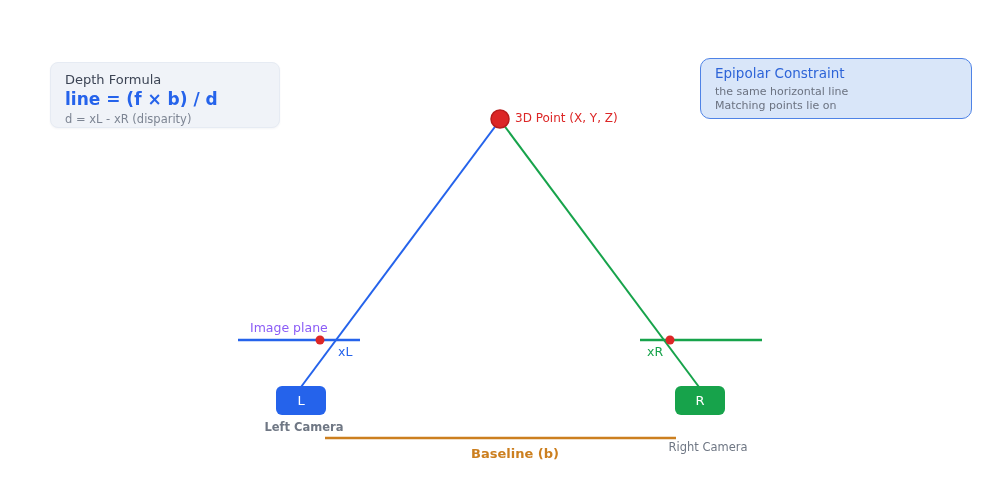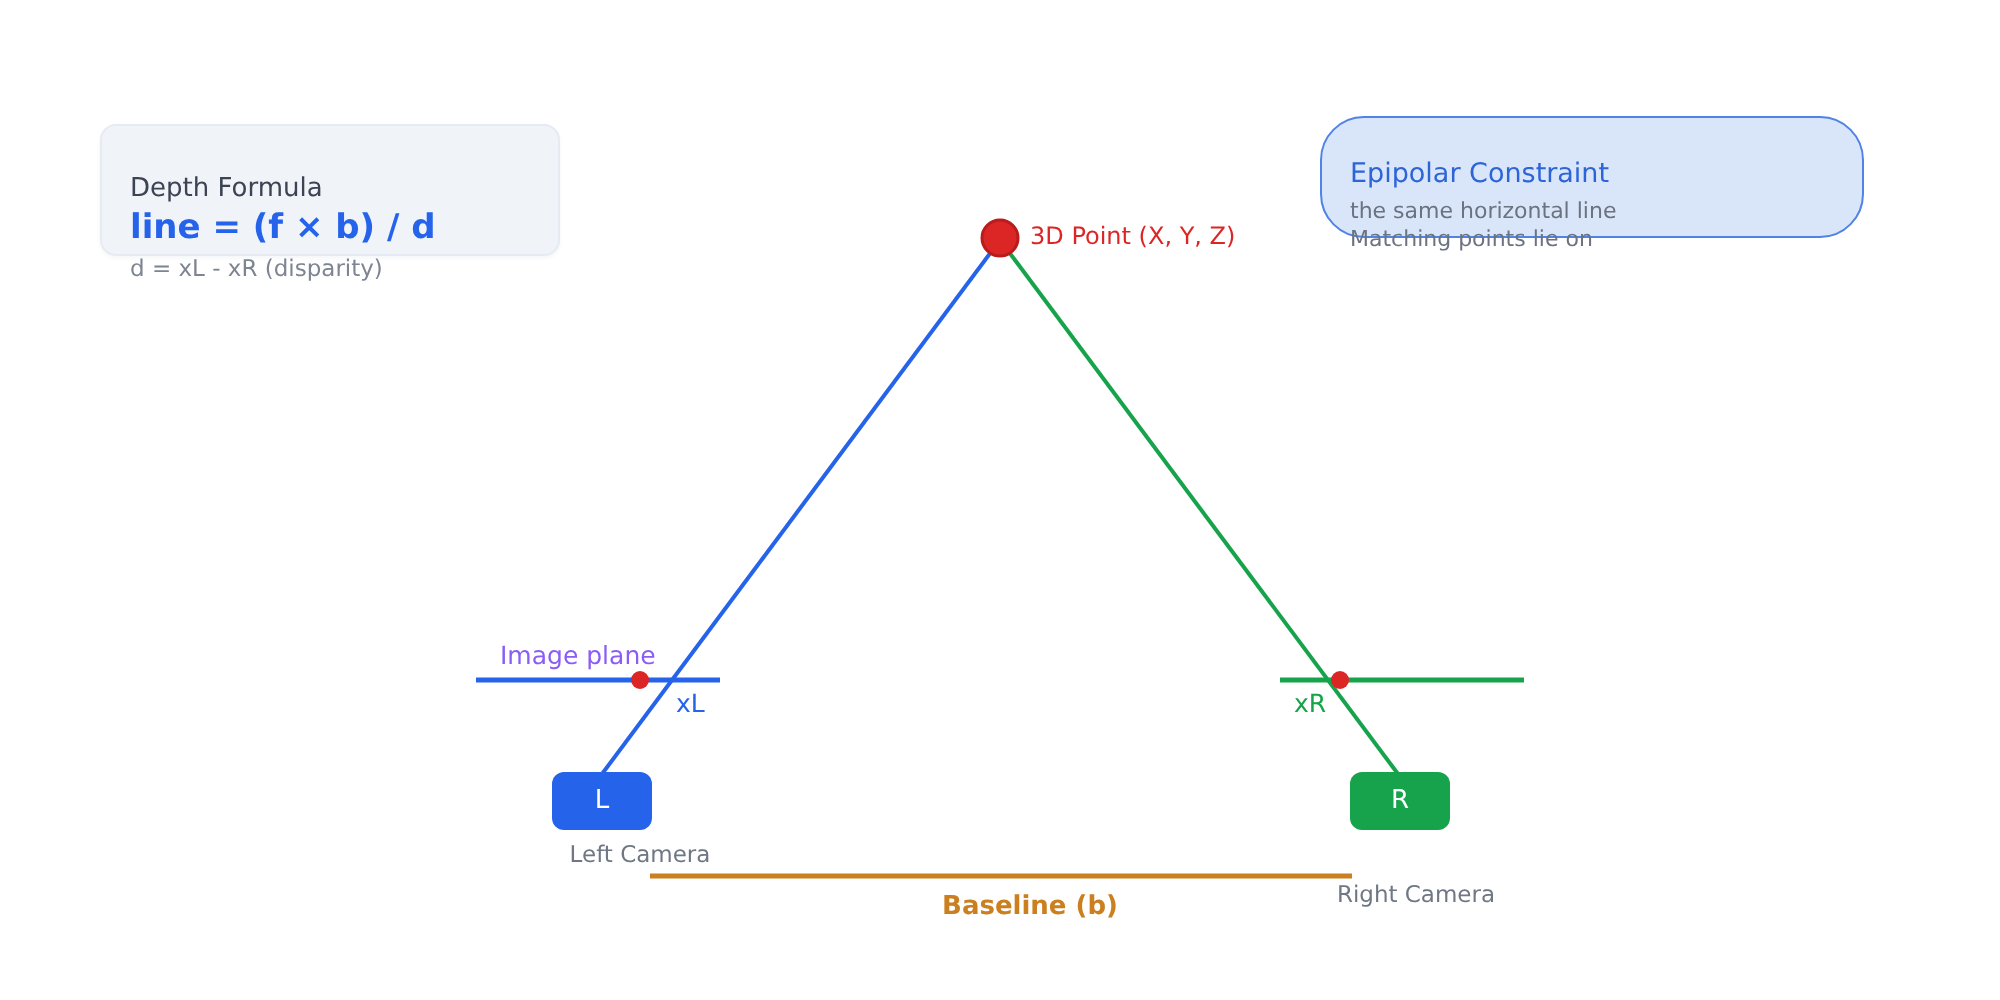--- a/index.html
+++ b/index.html
@@ -29,39 +29,39 @@
   .depth-card {
     position: absolute;
     left: 50px;
     top: 62px;
     width: 230px;
     height: 66px;
     box-sizing: border-box;
     background: #f0f3f8;
     border: 1px solid #e6ebf3;
     border-radius: 8px;
-    padding: 24px 0 0 14px;
+    padding: 9px 0 0 14px;
     box-shadow: 0 1px 2px rgba(30, 50, 90, 0.05);
   }
   .depth-card .card-title { font-size: 13px; color: #3c4454; }
   .depth-card .formula { font-size: 17px; font-weight: bold; color: #2563eb; margin-top: 2px; white-space: nowrap; }
   .depth-card .note { font-size: 11.5px; color: #7d8593; margin-top: 3px; white-space: nowrap; }
 
   
   .epi-card {
     position: absolute;
-    left: 660px;
+    left: 700px;
     top: 58px;
     width: 272px;
     height: 61px;
     box-sizing: border-box;
     background: #d9e6f9;
     border: 1.6px solid #4f83e6;
-    border-radius: 22px;
-    padding: 20px 0 0 14px;
+    border-radius: 10px;
+    padding: 6px 0 0 14px;
   }
   .epi-card .epi-title { font-size: 13.5px; color: #2d64d8; margin-bottom: 4px; }
   .epi-card .epi-line { font-size: 11px; color: #6b7280; line-height: 14px; }
 
   .stage-svg { position: absolute; left: 0; top: 0; }
 
   .lbl { position: absolute; white-space: nowrap; }
   .point-lbl { left: 515px; top: 111px; font-size: 12px; color: #dc2626; }
   .image-plane-lbl { left: 250px; top: 320px; font-size: 12.5px; color: #8b5cf6; }
   .xl-lbl { left: 338px; top: 344px; font-size: 12.5px; color: #2563eb; }
@@ -81,21 +81,21 @@
   .cam-left  { left: 276px; top: 386px; background: #2563eb; }
   .cam-right { left: 675px; top: 386px; background: #17a34b; }
 
   .cam-caption {
     position: absolute;
     transform: translateX(-50%);
     font-size: 11.5px;
     color: #6f7784;
     white-space: nowrap;
   }
-  .cam-caption-left  { left: 320px; top: 420px; }
+  .cam-caption-left  { left: 304px; top: 420px; font-weight: bold; }
   .cam-caption-right { left: 708px; top: 420px; margin-top: 20px; }
 
   .baseline-lbl {
     position: absolute;
     left: 515px;
     top: 446px;
     transform: translateX(-50%);
     font-size: 13px;
     color: #cc7f1f;
     white-space: nowrap;

